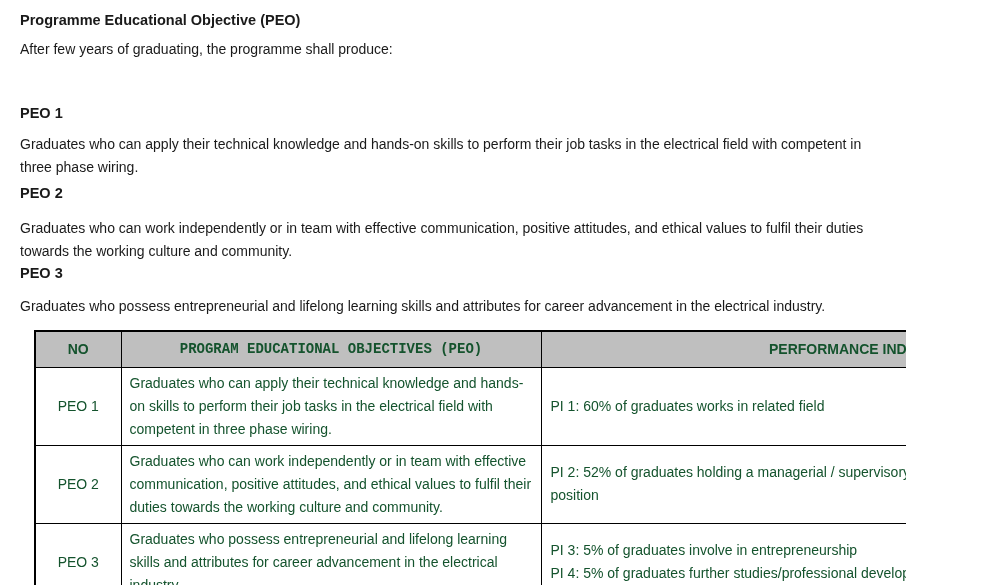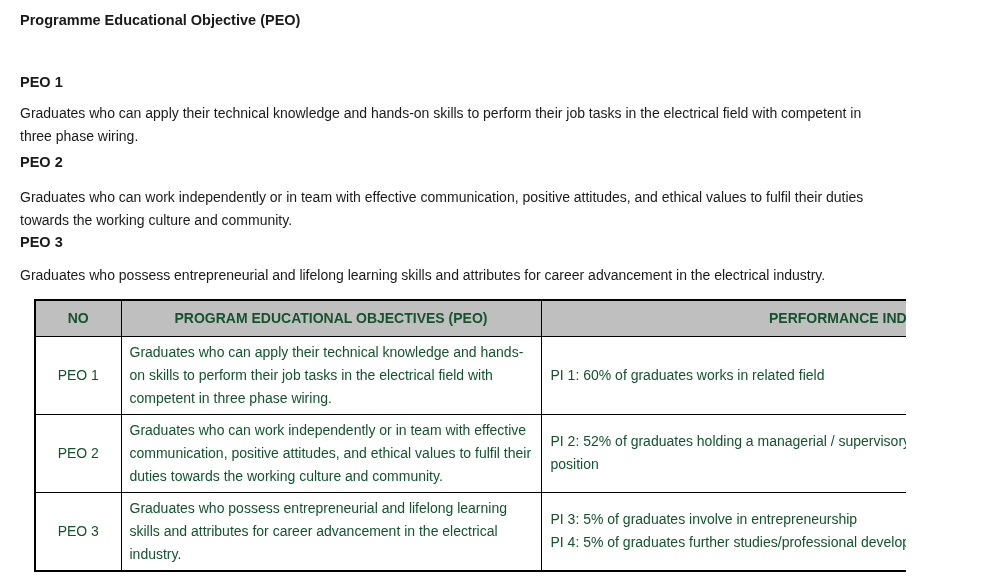--- a/index.html
+++ b/index.html
@@ -73,40 +73,41 @@
   td.cell-obj { text-align: left; padding: 4px 8px; }
   td.cell-pi  { text-align: left; padding: 12px 9px; white-space: pre-line; }
 </style>
 </head>
 <body>
 
 <div class="page">
 
   <p class="title">Programme Educational Objective (PEO)</p>
 
+  <p class="intro">After few years of graduating, the programme shall produce:</p>
 
   <p class="peo-heading h1">PEO 1</p>
   <p class="peo-body b1">Graduates who can apply their technical knowledge and hands-on skills to perform their job tasks in the electrical field with competent in three phase wiring.</p>
 
   <p class="peo-heading h2">PEO 2</p>
   <p class="peo-body b2">Graduates who can work independently or in team with effective communication, positive attitudes, and ethical values to fulfil their duties towards the working culture and community.</p>
 
   <p class="peo-heading h3">PEO 3</p>
   <p class="peo-body b3">Graduates who possess entrepreneurial and lifelong learning skills and attributes for career advancement in the electrical industry.</p>
 
   <table class="peo-table">
     <colgroup>
       <col class="c-no">
       <col class="c-obj">
       <col class="c-pi">
     </colgroup>
     <thead>
       <tr class="head-row">
         <th style="background: rgb(191, 191, 191);">NO</th>
-        <th style="background: rgb(191, 191, 191);">PROGRAM EDUCATIONAL OBJECTIVES (PEO)</th>
+        <th style="background: rgb(191, 191, 191); font-family: Liberation Mono, monospace;">PROGRAM EDUCATIONAL OBJECTIVES (PEO)</th>
         <th style="background: rgb(191, 191, 191); text-align: right;">PERFORMANCE INDICATOR</th>
       </tr>
     </thead>
     <tbody>
       <tr class="row-1">
         <td class="cell-no">PEO 1</td>
         <td class="cell-obj">Graduates who can apply their technical knowledge and hands-on skills to perform their job tasks in the electrical field with competent in three phase wiring.</td>
         <td class="cell-pi">PI 1: 60% of graduates works in related field</td>
       </tr>
       <tr class="row-2">

